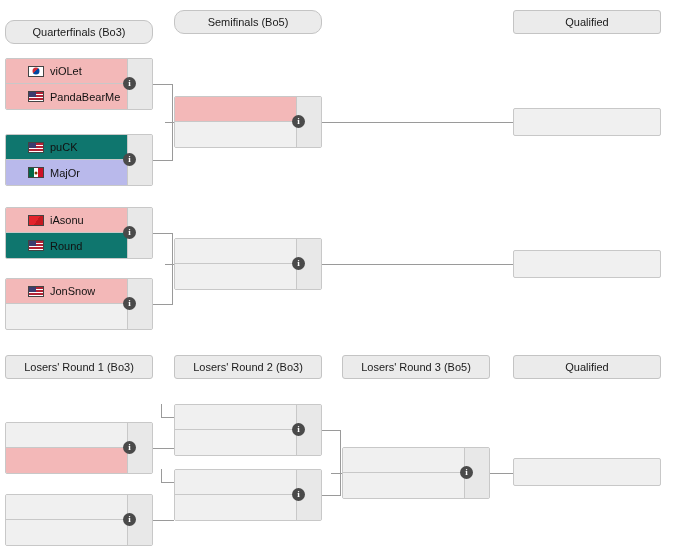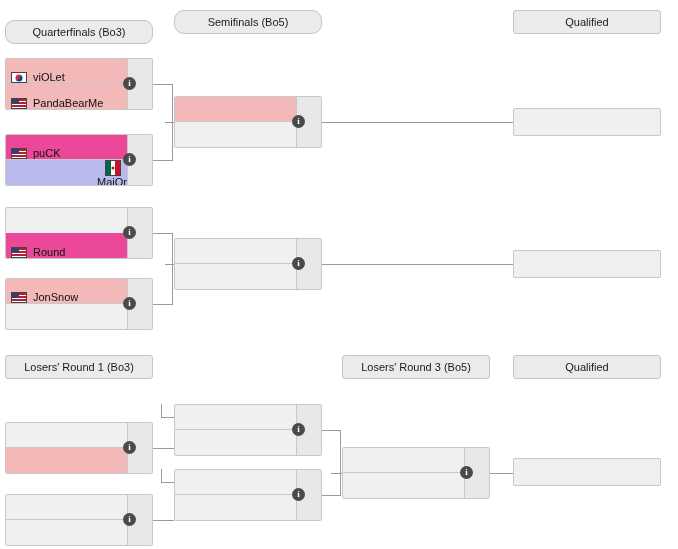--- a/index.html
+++ b/index.html
@@ -50,30 +50,30 @@
     position: absolute;
     left: 0; top: 0; bottom: 0;
     right: 25px;
   }
   .opp {
     position: absolute;
     left: 0; right: 0;
     height: 50%;
     box-sizing: border-box;
     display: flex;
-    align-items: flex-end;
-    padding-left: 5px;
+    align-items: center;
+    padding-left: 22px;
     background: #f0f0f0;
     overflow: hidden;
   }
   .opp.top { top: 0; border-bottom: 1px solid #c8c8c8; }
   .opp.bottom { bottom: 0; }
   .opp.win  { background: #f3b8b8; }
-  .opp.green{ background: #ec4899; }
-  .opp.blue { background: #b9b9eb; flex-direction: column; }
+  .opp.green{ background: #0f766e; }
+  .opp.blue { background: #b9b9eb; }
   .opp.plain{ background: #f0f0f0; }
 
   .flag {
     width: 16px;
     height: 11px;
     flex: 0 0 16px;
     margin-right: 6px;
     border: 1px solid #444;
     box-sizing: border-box;
     position: relative;
@@ -201,20 +201,24 @@
         <span class="flag flag-mx"></span>
         <span class="pname">MajOr</span>
       </div>
     </div>
     <div class="scorecol"></div>
   </div>
   <div class="info-icon" style="left:123px; top:153px;">i</div>
 
   <div class="match" style="left:5px; top:207px; width:148px; height:52px;">
     <div class="rows">
+      <div class="opp top win">
+        <span class="flag flag-solidred"></span>
+        <span class="pname">iAsonu</span>
+      </div>
       <div class="opp bottom green">
         <span class="flag flag-us"></span>
         <span class="pname">Round</span>
       </div>
     </div>
     <div class="scorecol"></div>
   </div>
   <div class="info-icon" style="left:123px; top:226px;">i</div>
 
   <div class="match" style="left:5px; top:278px; width:148px; height:52px;">
@@ -273,20 +277,21 @@
   <div class="conn v" style="left:172px; top:264px; height:40px;"></div>
 
   <div class="conn h" style="left:322px; top:122px; width:191px;"></div>
 
   <div class="conn h" style="left:322px; top:264px; width:191px;"></div>
   <div class="qual-slot" style="left:513px; top:250px; width:148px; height:28px;">
     <span class="pname" style="display:block;padding:8px 0 0 6px;"></span>
   </div>
 
   <div class="round-header" style="left:5px;   top:355px; width:148px;">Losers' Round 1 (Bo3)</div>
+  <div class="round-header" style="left:174px; top:355px; width:148px;">Losers' Round 2 (Bo3)</div>
   <div class="round-header" style="left:342px; top:355px; width:148px;">Losers' Round 3 (Bo5)</div>
   <div class="round-header" style="left:513px; top:355px; width:148px;">Qualified</div>
 
   <div class="match" style="left:5px; top:422px; width:148px; height:52px;">
     <div class="rows">
       <div class="opp top plain">
         <span class="pname"></span>
       </div>
       <div class="opp bottom win">
         <span class="pname"></span>

